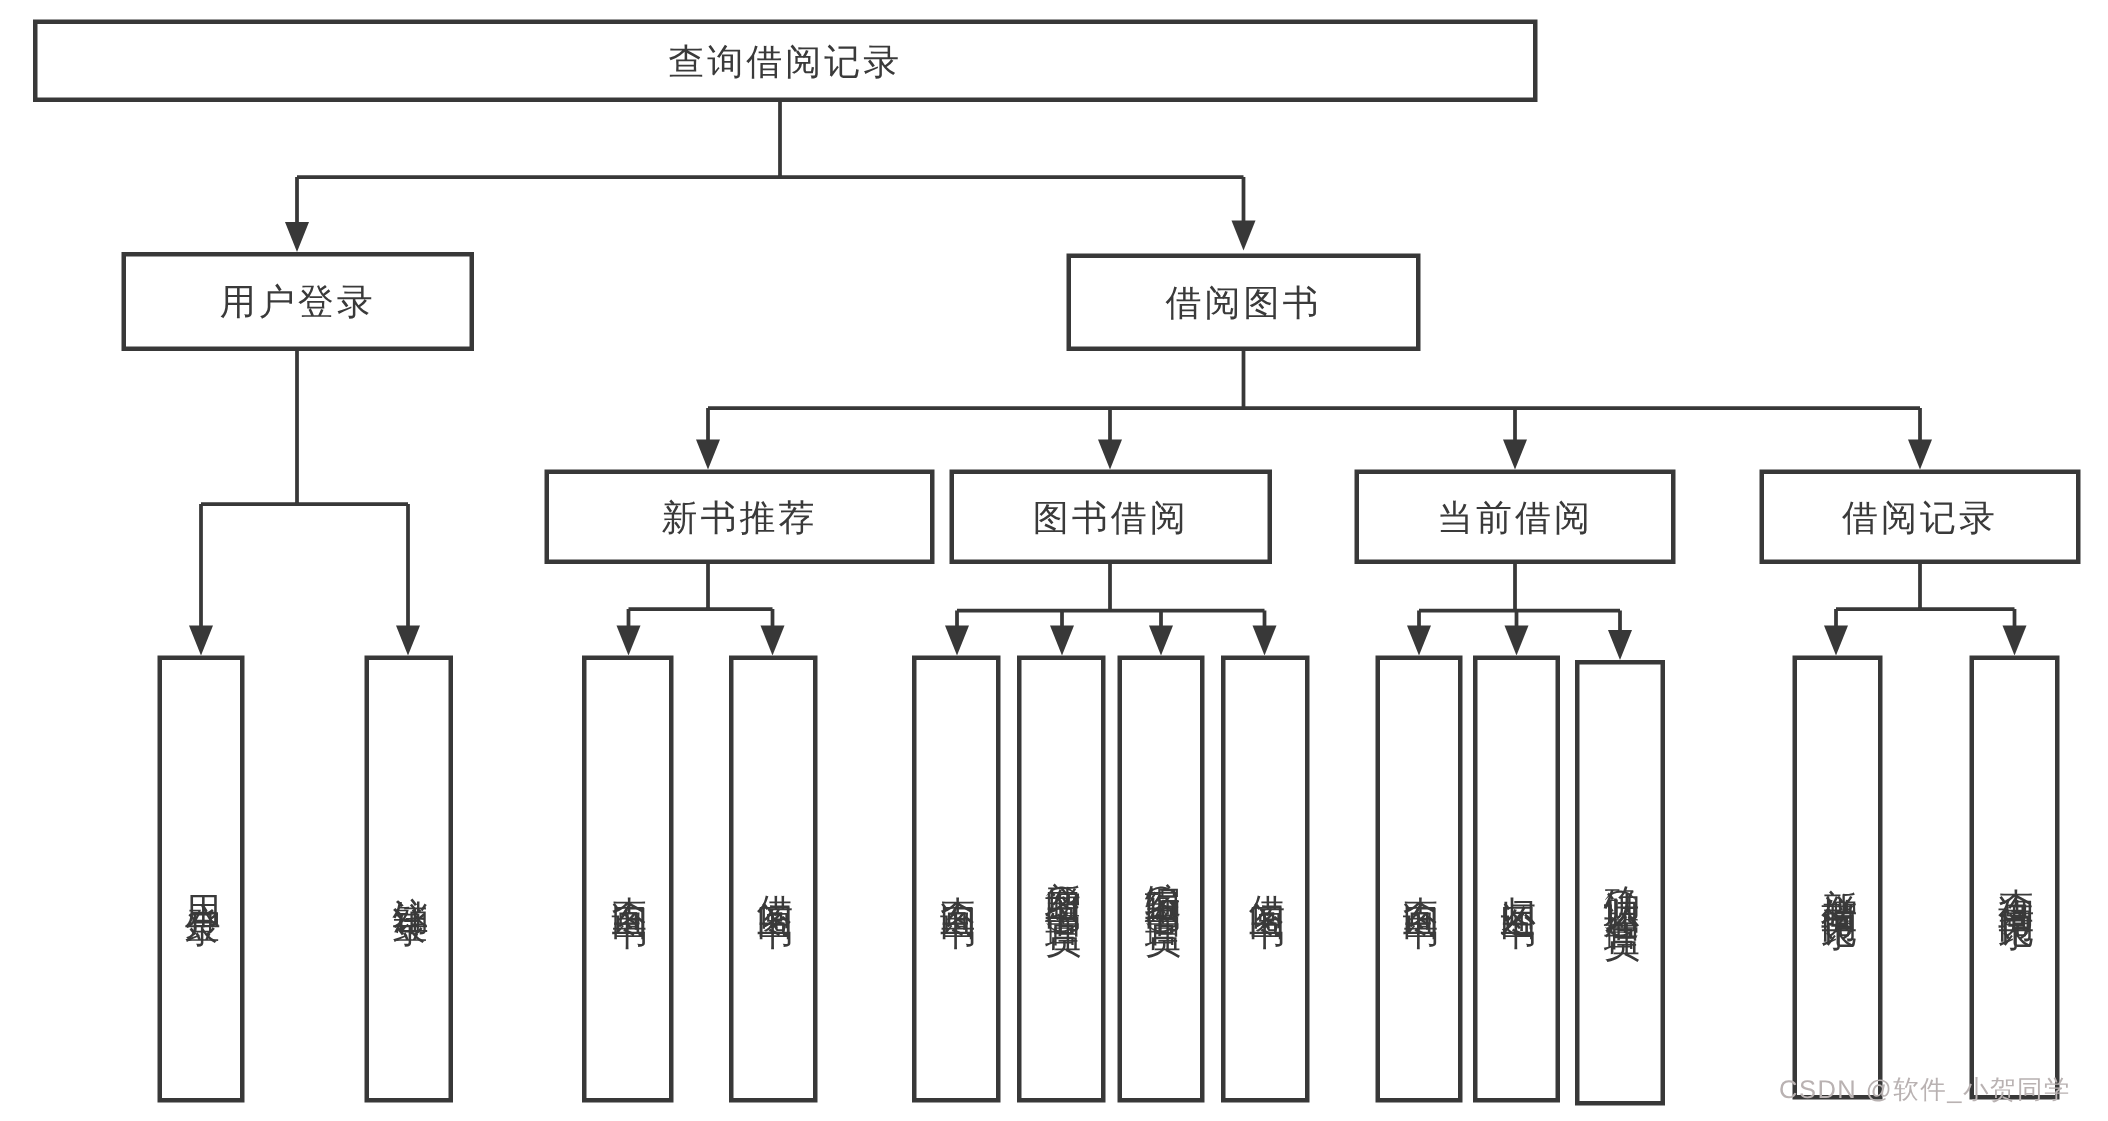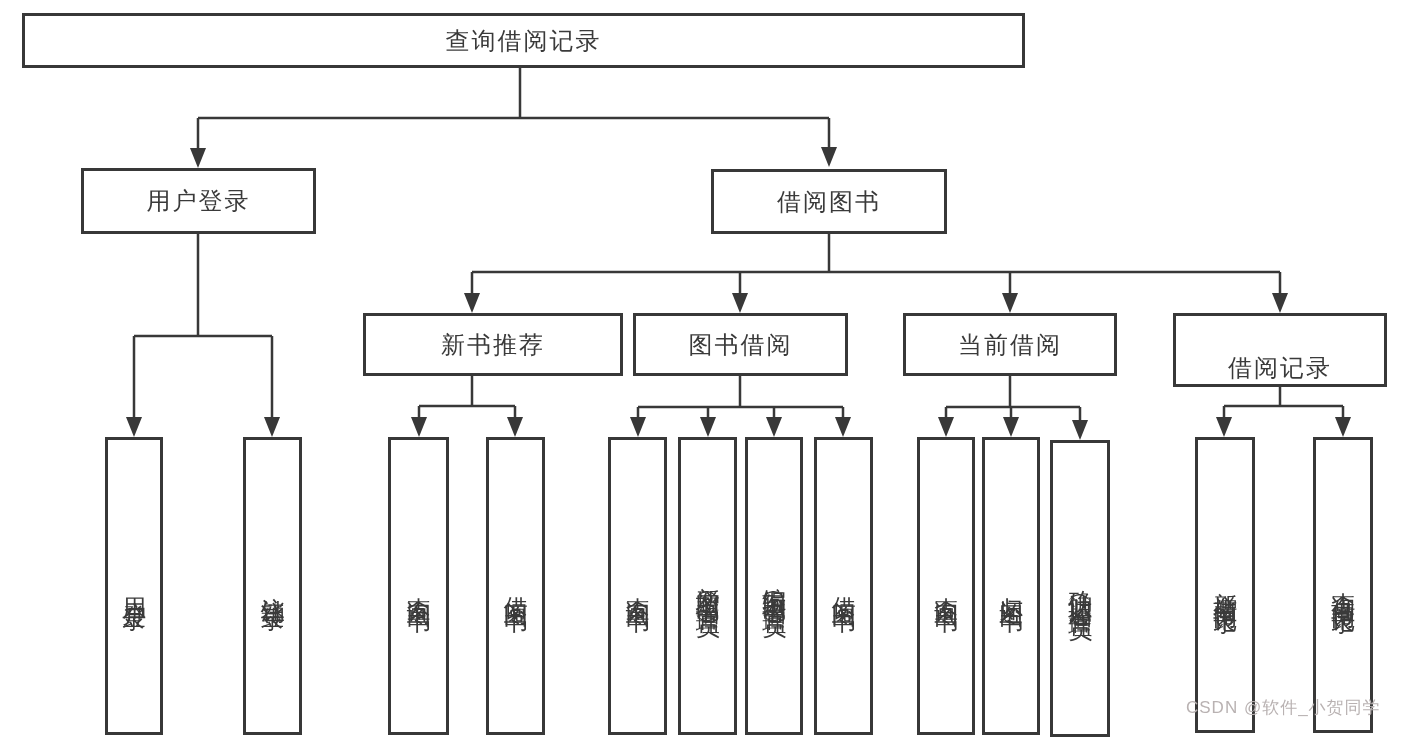--- a/index.html
+++ b/index.html
@@ -43,21 +43,21 @@
   .vbox .vtext {
     writing-mode: vertical-rl;
     text-orientation: mixed;
     letter-spacing: 4px;
     line-height: 1.1;
     white-space: nowrap;
   }
   .watermark {
     position: absolute;
     left: 1186px;
-    top: 696px;
+    top: 715px;
     font-size: 17px;
     letter-spacing: 1px;
     color: var(--watermark, #b9b2b2);
     z-index: 5;
     white-space: nowrap;
   }
 </style>
 </head>
 <body>
 
@@ -112,21 +112,21 @@
 
   <div class="box" style="left:363px; top:313px; width:260px; height:63px;">
     <span>新书推荐</span>
   </div>
   <div class="box" style="left:633px; top:313px; width:215px; height:63px;">
     <span>图书借阅</span>
   </div>
   <div class="box" style="left:903px; top:313px; width:214px; height:63px;">
     <span>当前借阅</span>
   </div>
-  <div class="box" style="left:1173px; top:313px; width:214px; height:74px;align-items:flex-end;">
+  <div class="box" style="left:1173px; top:313px; width:214px; height:63px;">
     <span>借阅记录</span>
   </div>
 
   <div class="box vbox" style="left:105px; top:437px; width:58px; height:298px;">
     <span class="vtext">用户登录</span>
   </div>
   <div class="box vbox" style="left:243px; top:437px; width:59px; height:298px;">
     <span class="vtext">注销登录</span>
   </div>
 

